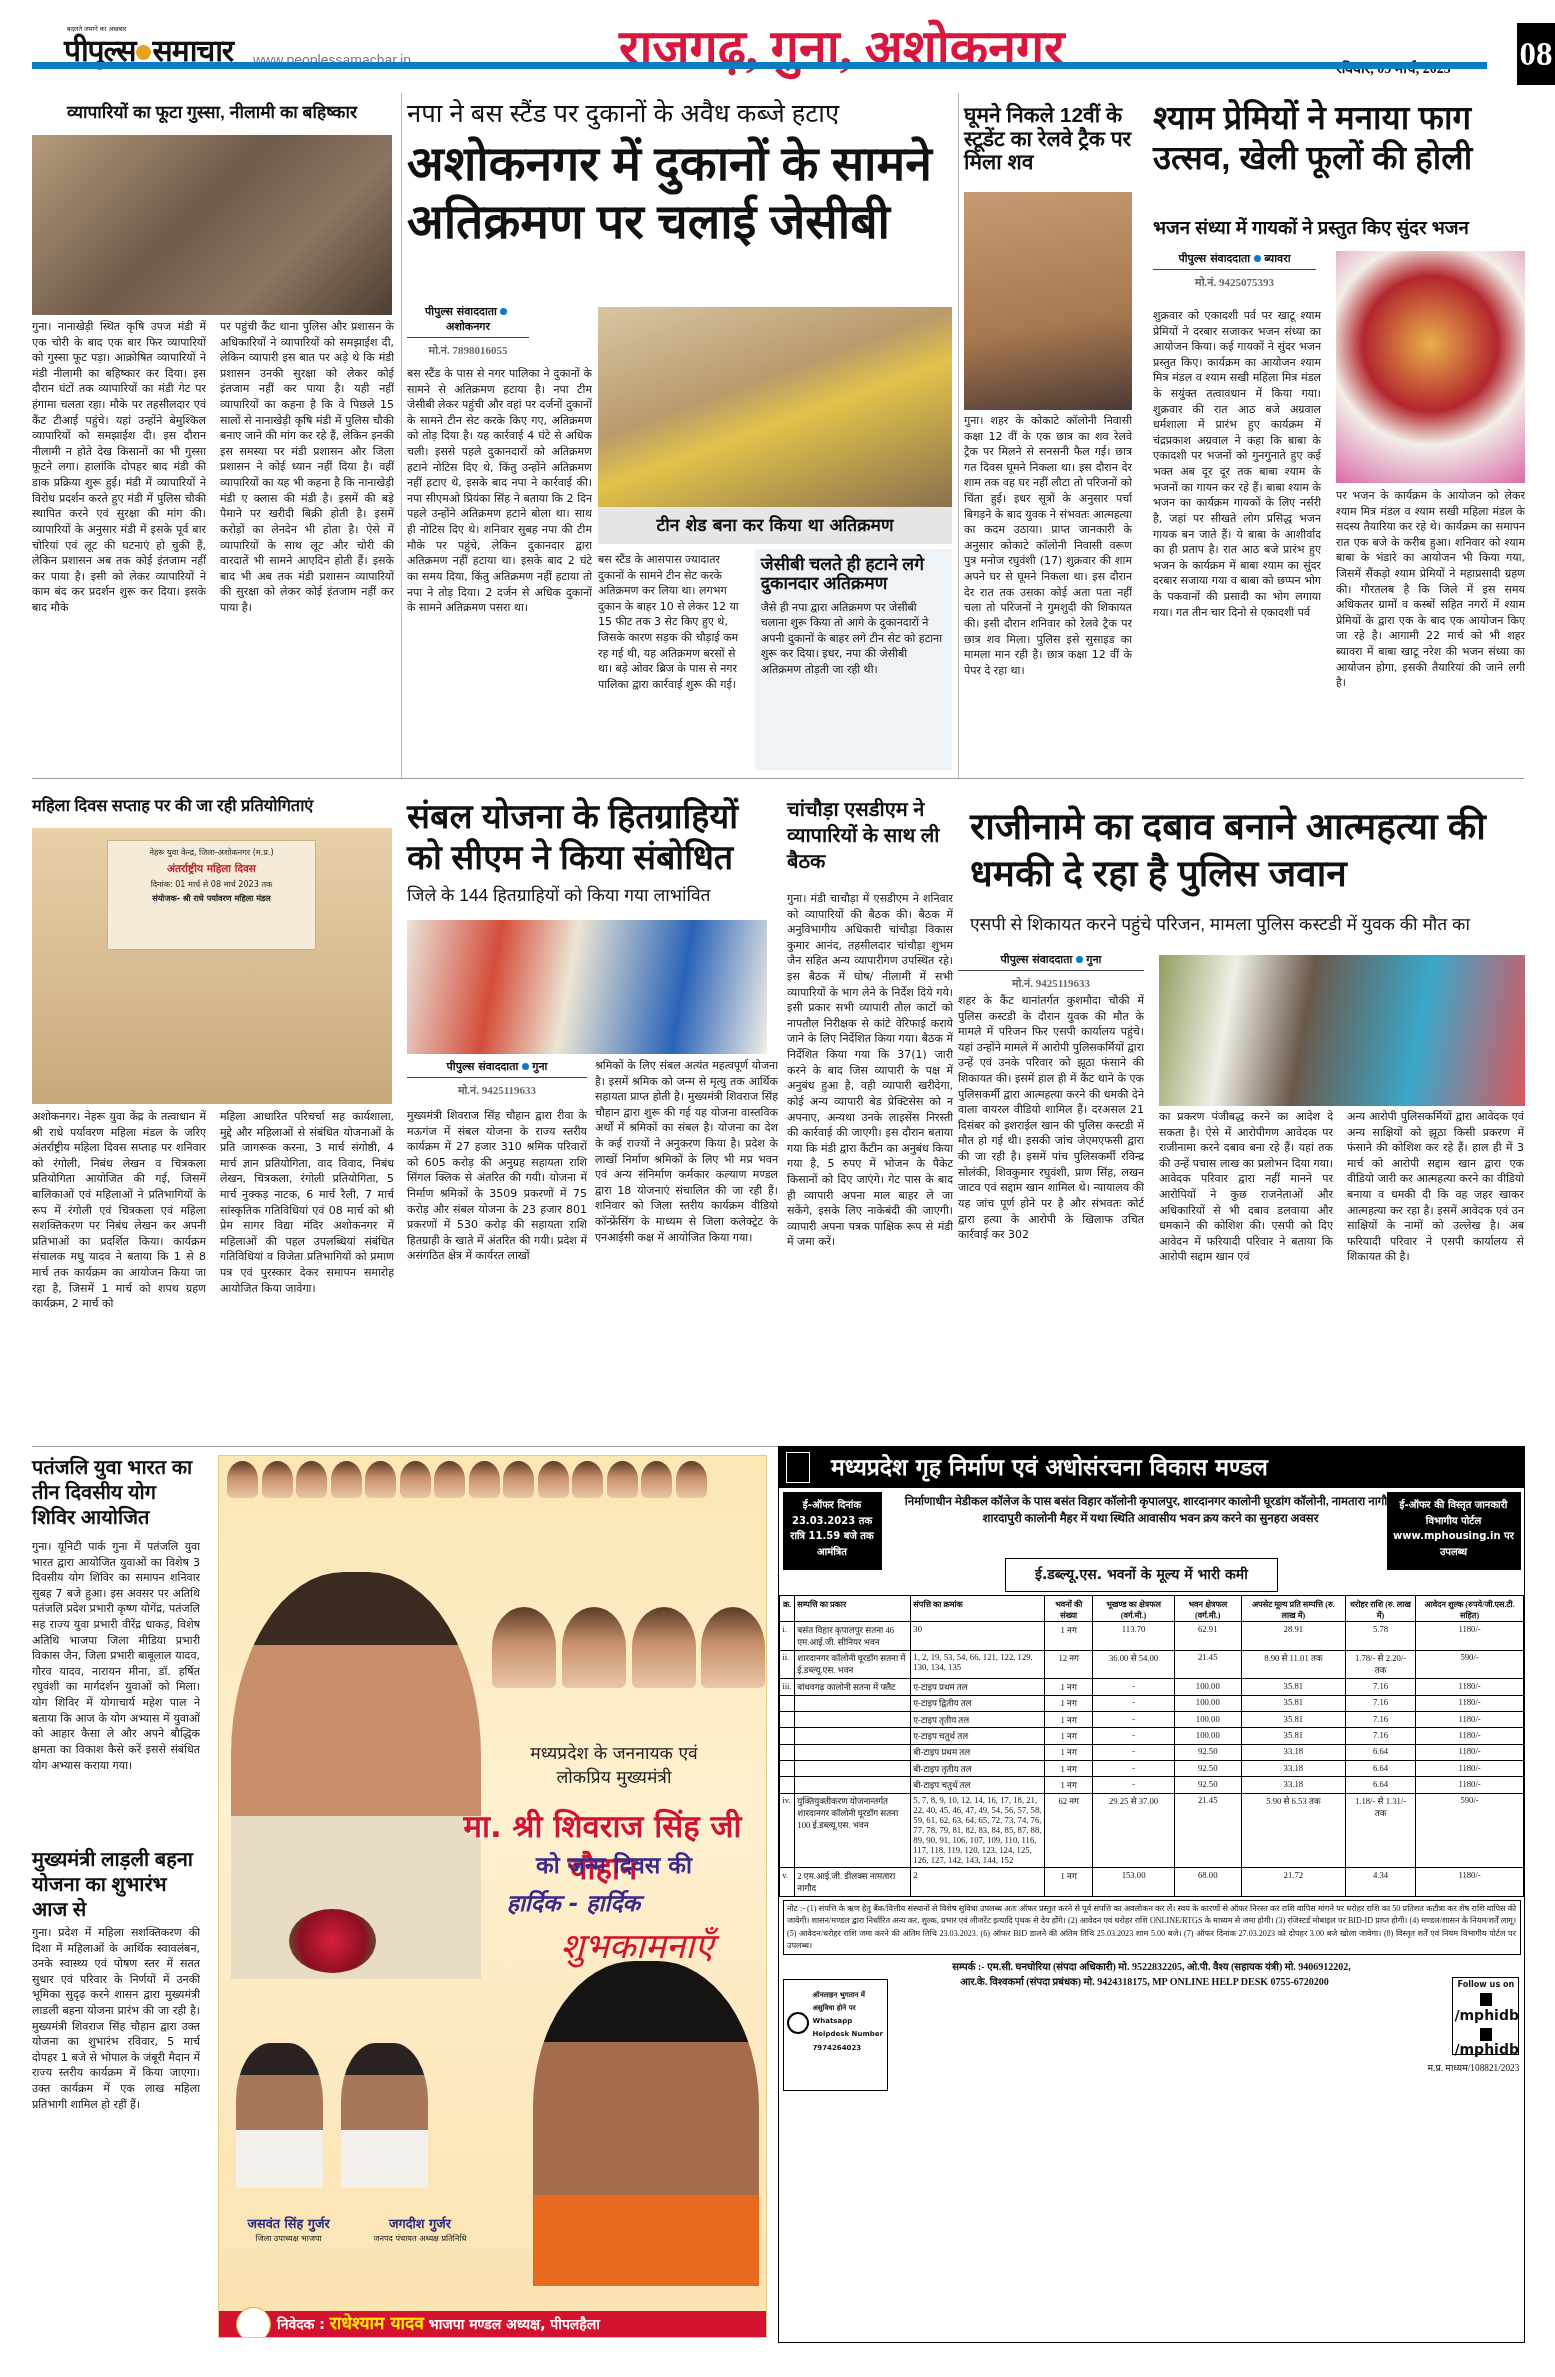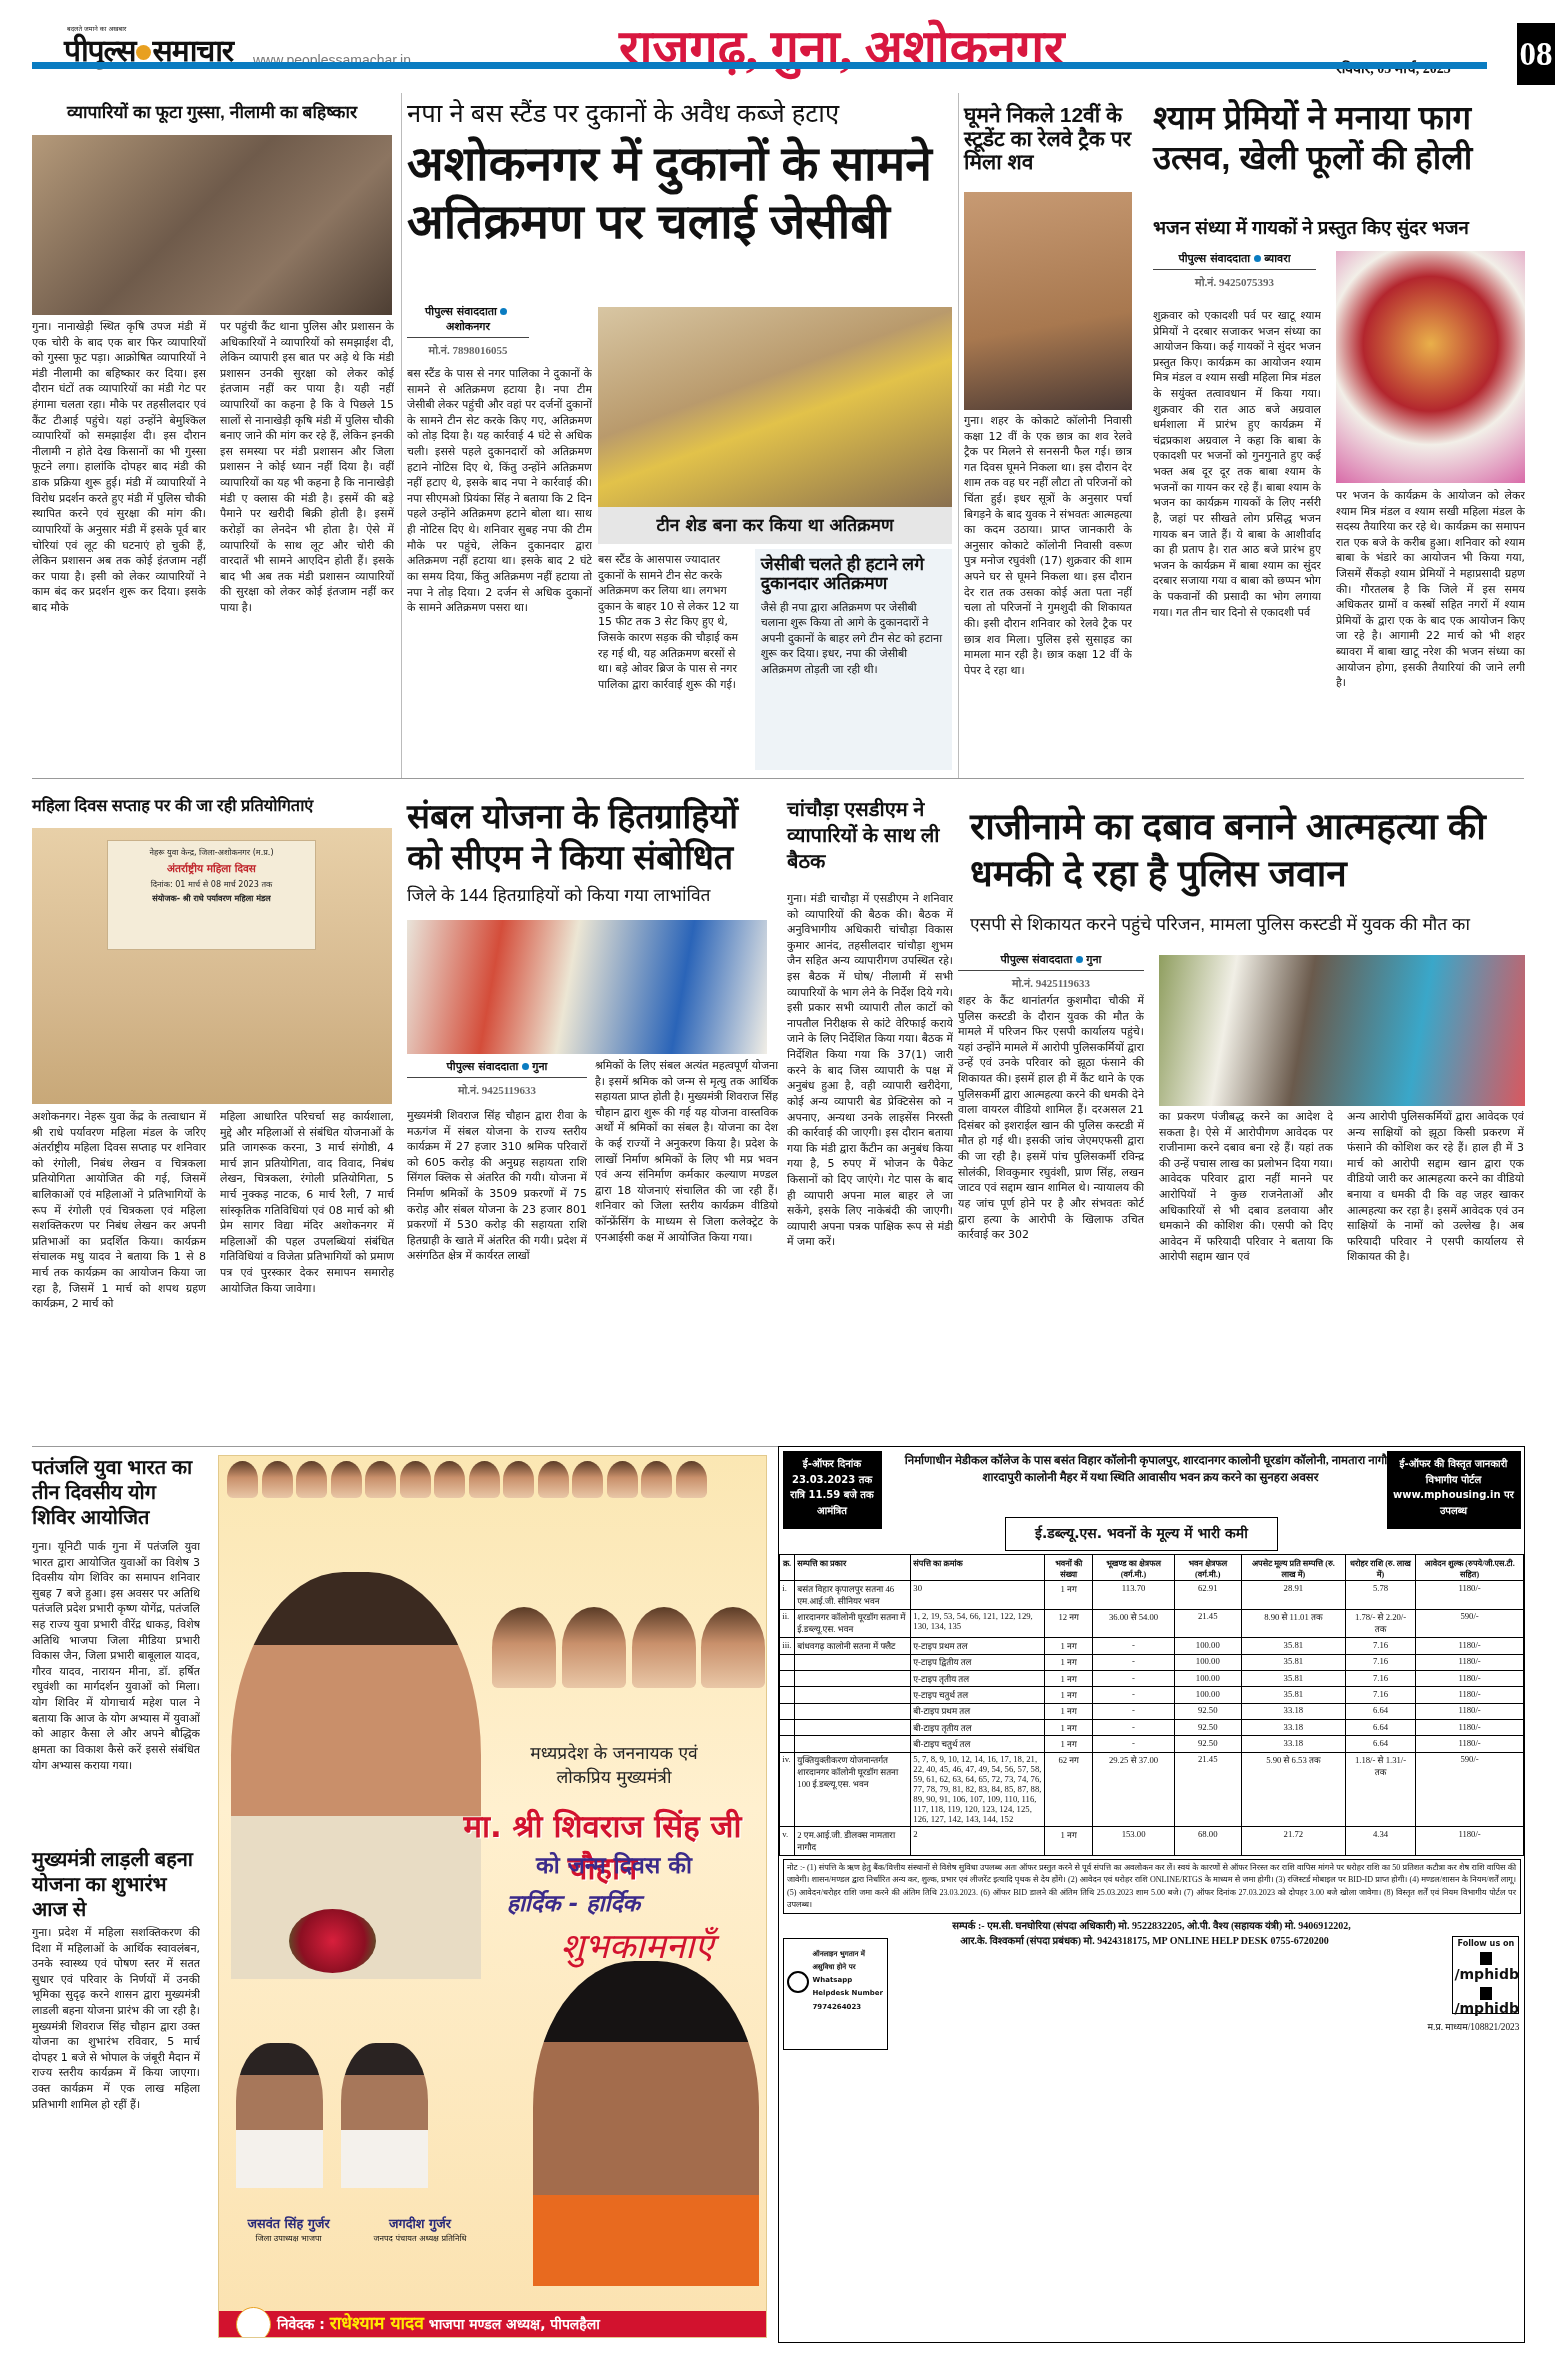--- a/index.html
+++ b/index.html
@@ -188,20 +188,24 @@
   </div>
   <div class="ad-footer">
     <span style="position:absolute;left:17.4px;top:-4.6px;width:35px;height:35px;border-radius:50%;background:#fff;border:1.7px solid #e8a020"></span>
     <span>निवेदक :</span>
     <span class="nm">राधेश्याम यादव</span>
     <span>भाजपा मण्डल अध्यक्ष, पीपलहैला</span>
   </div>
 </div>
 
 <div class="abs hb" style="left:778px;top:1446px;width:747px;height:897px">
+  <div class="hb-head">
+    <span class="hb-logo"></span>
+    <span>मध्यप्रदेश गृह निर्माण एवं अधोसंरचना विकास मण्डल</span>
+  </div>
   <div style="position:relative;height:107px">
     <div class="hb-side" style="position:absolute;left:3.5px;top:3.5px;width:99px;height:78px">ई-ऑफर दिनांक 23.03.2023 तक रात्रि 11.59 बजे तक आमंत्रित</div>
     <div style="position:absolute;left:110px;top:4.6px;width:523px;text-align:center;font-size:11.6px;font-weight:bold;line-height:1.5;font-family:'Liberation Serif',serif">निर्माणाधीन मेडीकल कॉलेज के पास बसंत विहार कॉलोनी कृपालपुर, शारदानगर कालोनी घूरडांग कॉलोनी, नामतारा नागौद, शारदापुरी कालोनी मैहर में यथा स्थिति आवासीय भवन क्रय करने का सुनहरा अवसर</div>
     <div class="sq" style="position:absolute;left:226px;top:70px;width:273px;height:34px;text-align:center;font-size:14px;font-weight:bold;line-height:31px">ई.डब्ल्यू.एस. भवनों के मूल्य में भारी कमी</div>
     <div class="hb-side" style="position:absolute;right:3.5px;top:3.5px;width:134px;height:78px">ई-ऑफर की विस्तृत जानकारी विभागीय पोर्टल www.mphousing.in पर उपलब्ध</div>
   </div>
   <table class="ht">
     <thead>
       <tr id="ht-head">
           <th>क्र.</th>

